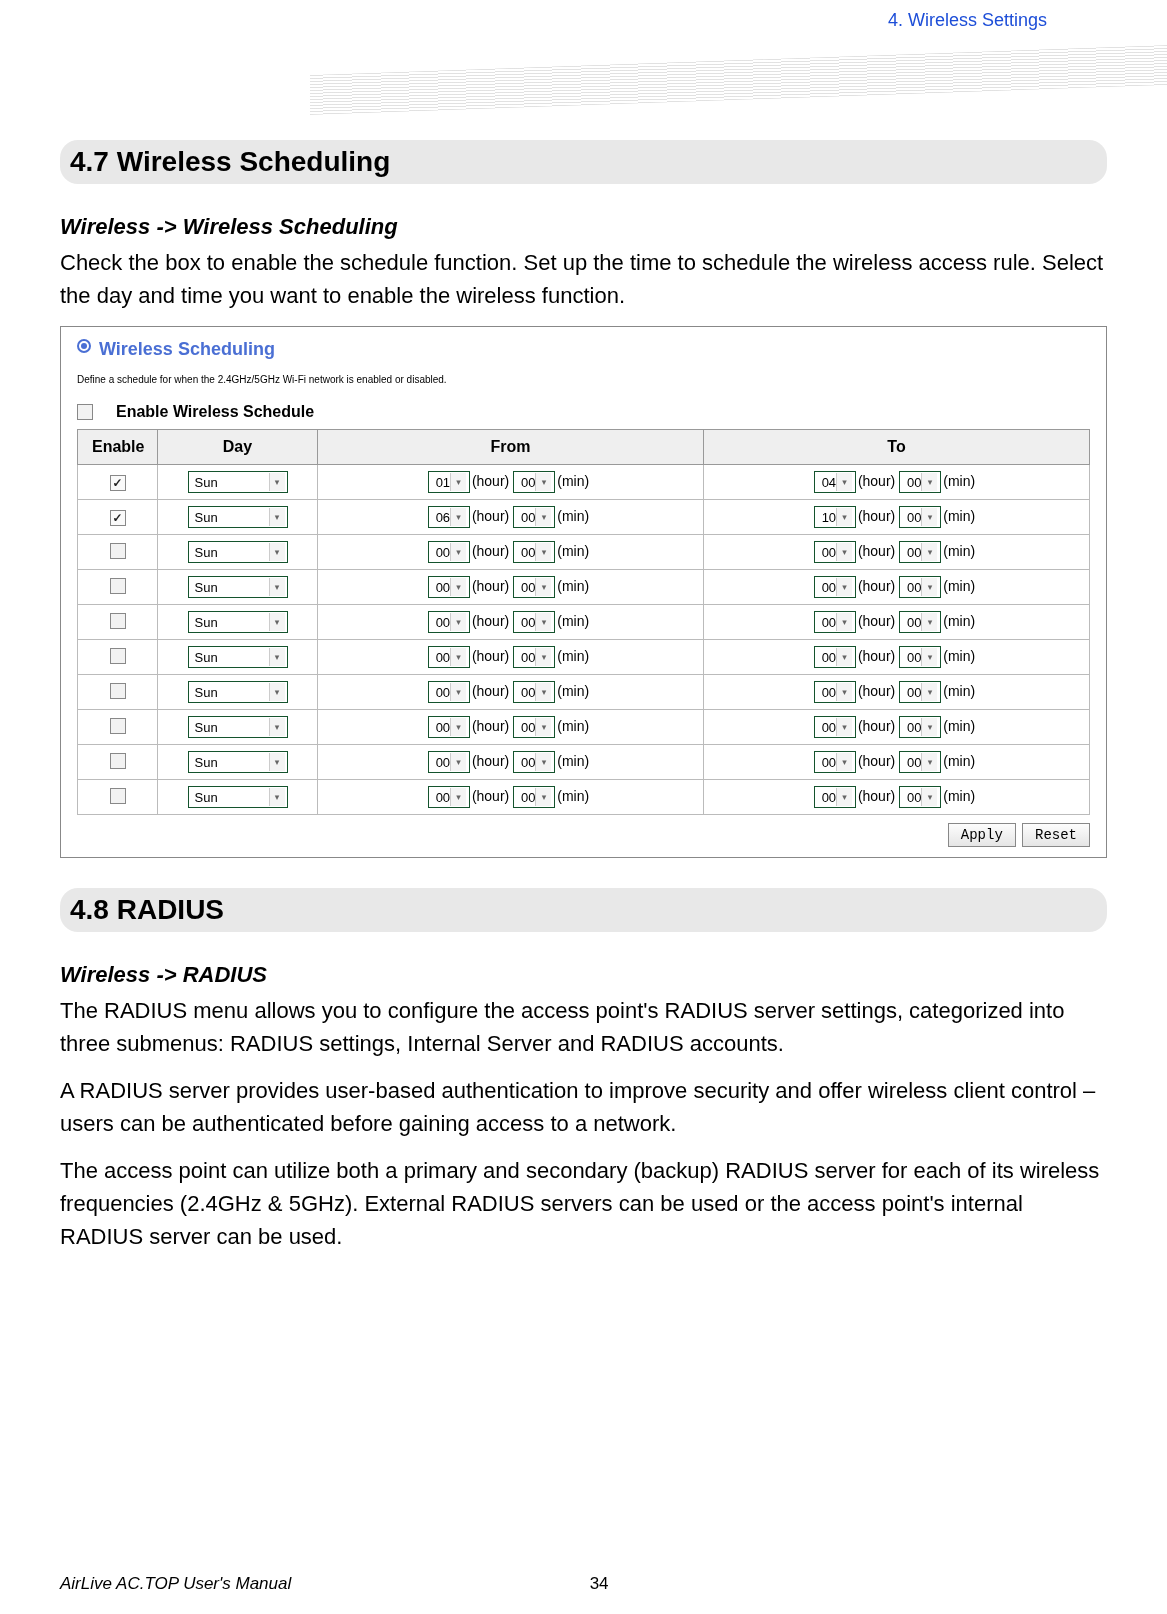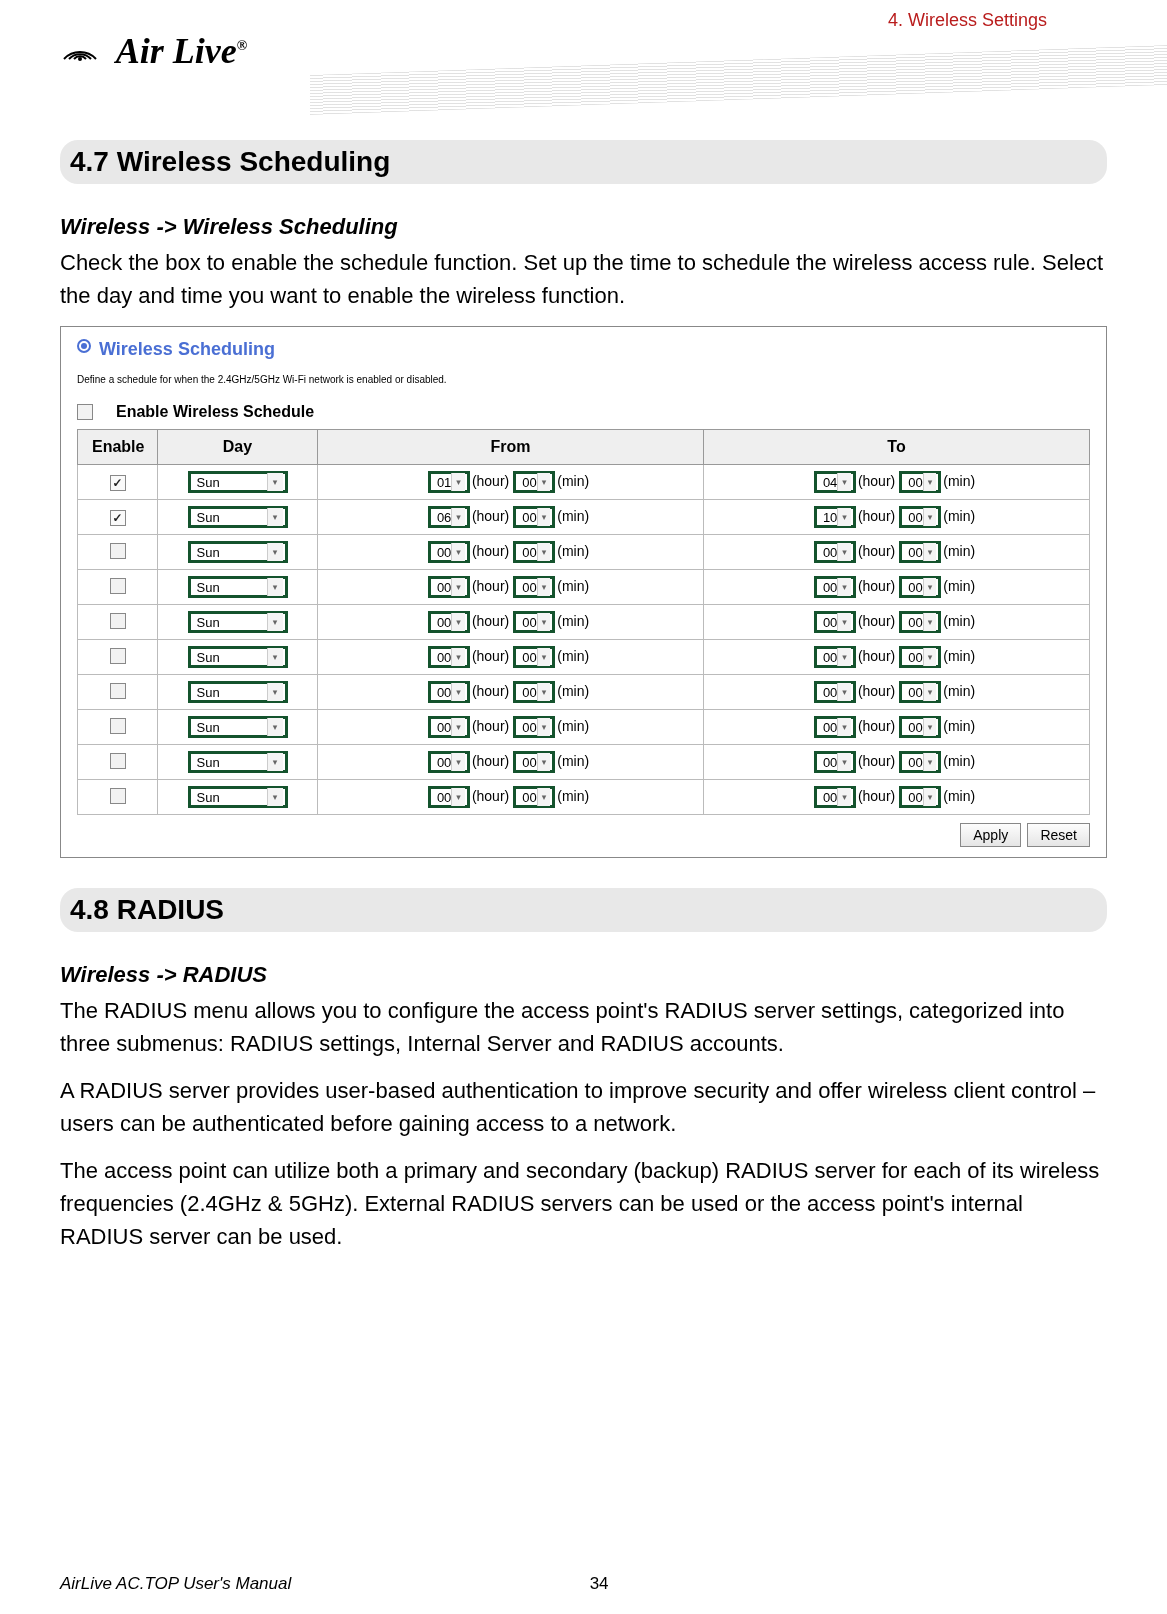--- a/index.html
+++ b/index.html
@@ -15,21 +15,21 @@
     .header-section {
       position: relative;
       height: 120px;
       width: 100%;
     }
     .chapter-label {
       position: absolute;
       top: 10px;
       right: 60px;
       font-size: 18px;
-      color: #b91c1c;
+      color: #1d4ed8;
     }
     .logo-area {
       position: absolute;
       top: 30px;
       left: 0;
       font-style: italic;
       font-weight: bold;
       font-size: 36px;
       font-family: 'Times New Roman', serif;
     }
@@ -151,21 +151,21 @@
       padding: 6px 8px;
       text-align: center;
       vertical-align: middle;
       font-size: 14px;
     }
     .col-enable { width: 80px; }
     .col-day { width: 160px; }
     .fake-select {
       display: inline-flex;
       align-items: center;
-      border: 3px solid #14532d;
+      border: 1px solid #14532d;
       background: #fff;
       height: 22px;
       padding: 0 2px 0 6px;
       font-size: 13px;
       vertical-align: middle;
     }
     .fake-select.wide { width: 100px; justify-content: space-between; }
     .fake-select.narrow { width: 42px; justify-content: center; }
     .fake-select .arrow {
       width: 16px;
@@ -186,49 +186,39 @@
       text-align: right;
       margin-top: 8px;
     }
     .fake-btn {
       display: inline-block;
       border: 1px solid #888;
       background: linear-gradient(#fdfdfd, #e5e5e5);
       padding: 3px 12px;
       font-size: 14px;
       margin-left: 2px;
+      font-family: Liberation Mono, monospace;
     }
     .footer {
       position: absolute;
       bottom: 20px;
       left: 60px;
       right: 60px;
       display: flex;
       justify-content: space-between;
       font-size: 17px;
       font-style: italic;
     }
     .footer .pagenum { font-style: normal; }
   </style>
 </head>
 <body>
 
 <div class="header-section">
   <div class="chapter-label">4. Wireless Settings</div>
-  <div class="logo-area">
-    <span class="logo-signal">
-      <svg width="40" height="30" viewBox="0 0 40 30">
-          <path d="M4 26 A22 22 0 0 1 36 26" fill="none" stroke="#000" stroke-width="2"></path>
-          <path d="M9 26 A15 15 0 0 1 31 26" fill="none" stroke="#000" stroke-width="2"></path>
-          <path d="M14 26 A8 8 0 0 1 26 26" fill="none" stroke="#000" stroke-width="2"></path>
-          <circle cx="20" cy="26" r="2" fill="#000"></circle>
-        </svg>
-    </span>
-    <span>Air Live</span><sup style="font-size:14px;">®</sup>
-  </div>
   <div class="divider-line"></div>
 </div>
 
 <div class="section-heading">4.7 Wireless Scheduling</div>
 
 <div class="nav-path">Wireless -&gt; Wireless Scheduling</div>
 <div class="body-text">Check the box to enable the schedule function. Set up the time to schedule the wireless access rule. Select the day and time you want to enable the wireless function.</div>
 
 <div class="screenshot-box">
   <div class="ss-title">

